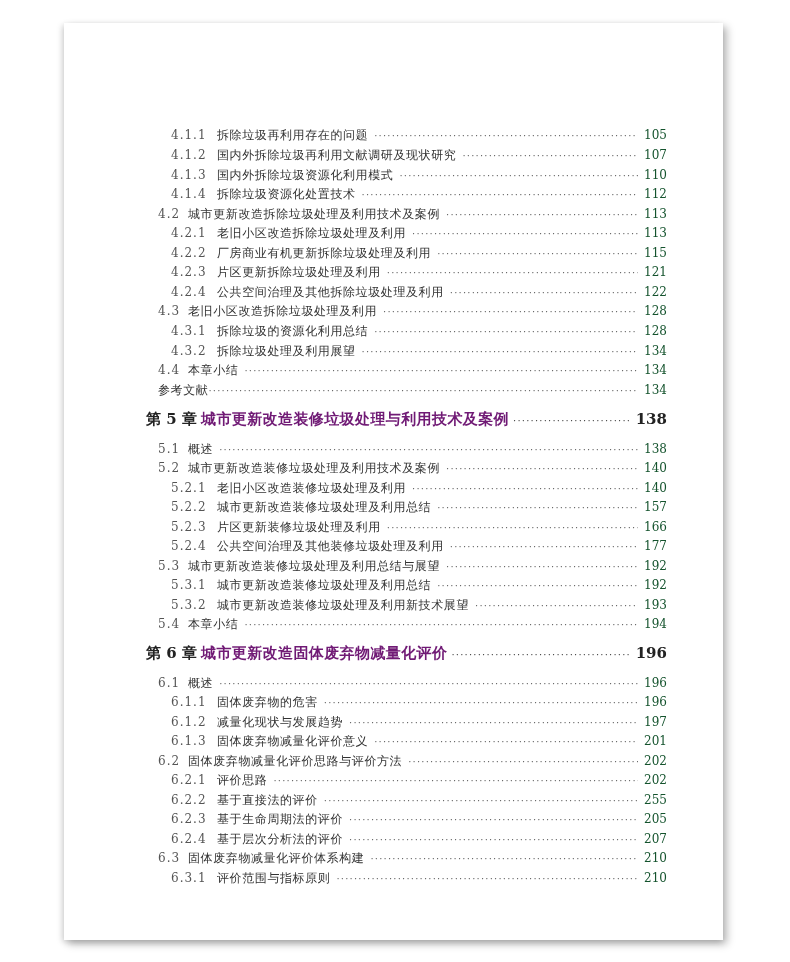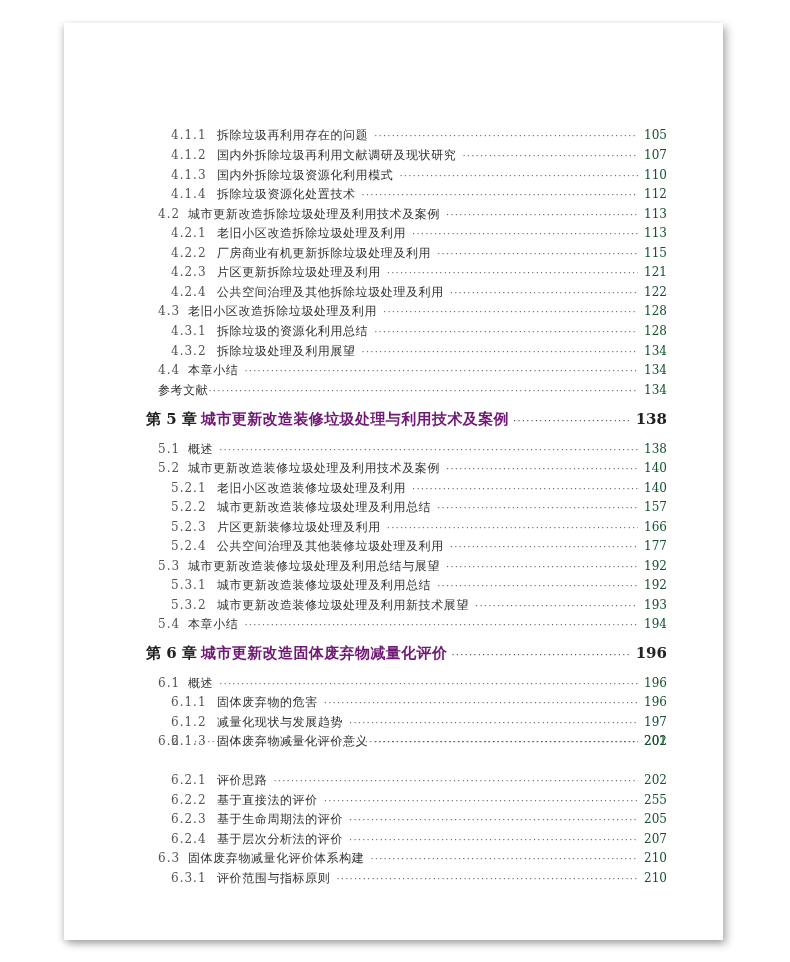--- a/index.html
+++ b/index.html
@@ -212,20 +212,21 @@
         <span class="page-no">197</span>
       </div>
     <div class="row lvl3" style="top:690px">
         <span class="num">6.1.3</span>
         <span class="title">固体废弃物减量化评价意义</span>
         <span class="dots"></span>
         <span class="page-no">201</span>
       </div>
     <div class="row lvl2" style="top:710px">
         <span class="num">6.2</span>
+        <span class="title">固体废弃物减量化评价思路与评价方法</span>
         <span class="dots"></span>
         <span class="page-no">202</span>
       </div>
     <div class="row lvl3" style="top:729px">
         <span class="num">6.2.1</span>
         <span class="title">评价思路</span>
         <span class="dots"></span>
         <span class="page-no">202</span>
       </div>
     <div class="row lvl3" style="top:749px">

